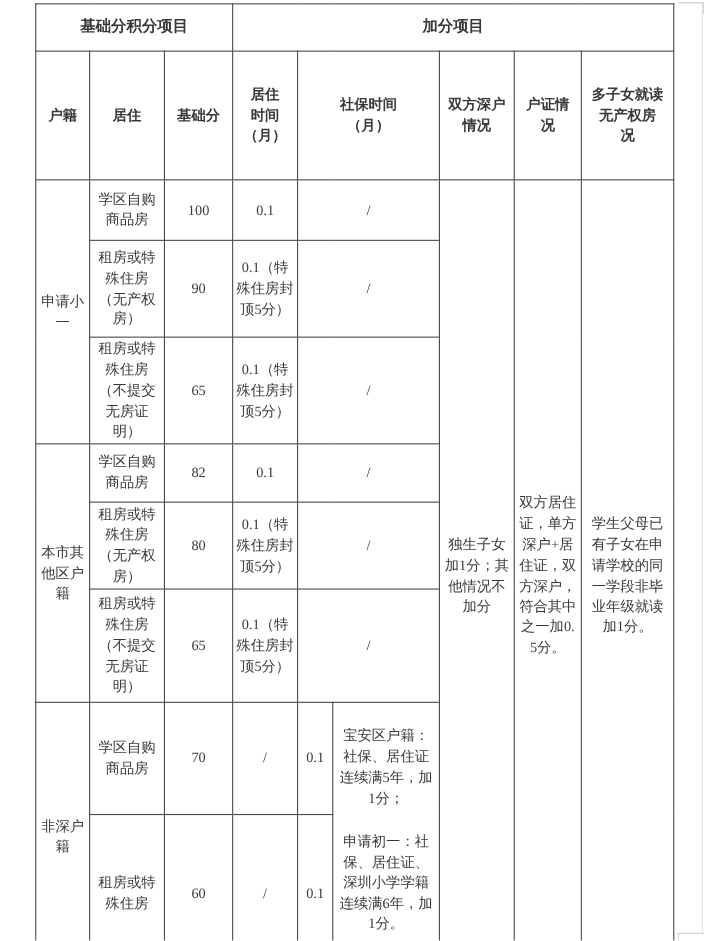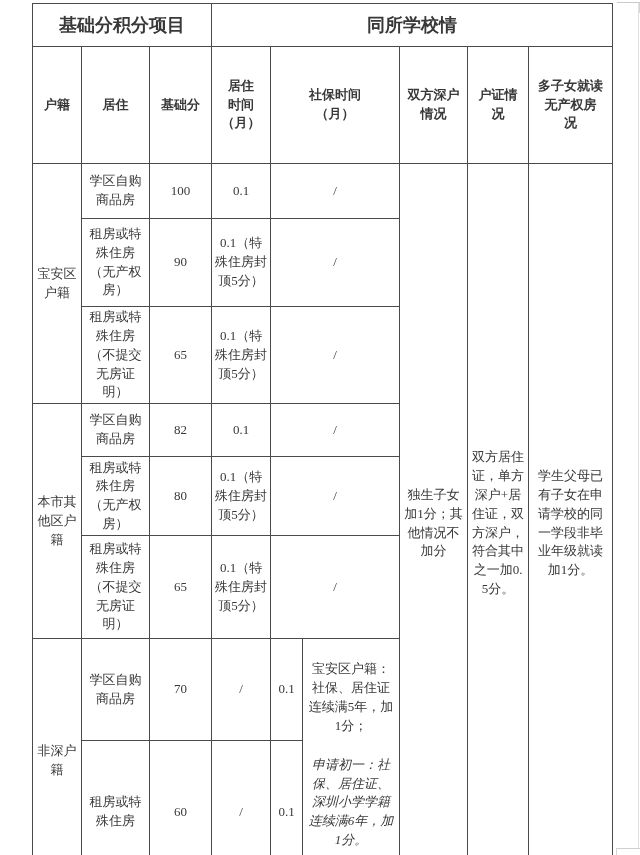--- a/index.html
+++ b/index.html
@@ -28,35 +28,35 @@
     border: 1px solid #4a4a4a;
     text-align: center;
     vertical-align: middle;
     font-size: 13px;
     line-height: 1.45;
     padding: 1px 3px;
     word-break: break-all;
     overflow: hidden;
   }
   td.hdr { font-weight: bold; }
-  tr.row-h1 td { font-size: 18px; height: 40px; }
+  tr.row-h1 td { font-size: 14px; height: 40px; }
   tr.row-h2 td { height: 114px; }
   tr.row-1 td { height: 52px; }
   tr.row-2 td { height: 85px; }
   tr.row-3 td { height: 87px; }
   tr.row-4 td { height: 50px; }
   tr.row-5 td { height: 76px; }
   tr.row-6 td { height: 100px; }
   tr.row-7 td { height: 99px; }
   tr.row-8 td { height: 140px; }
   td.pre-line { white-space: pre-line; }
   td.left-text { text-align: left; padding: 2px 3px; }
   td.note-cell { text-align: left; vertical-align: middle; padding: 2px 4px; }
   td.note-cell p { margin: 0 0 20px 0; }
-  td.note-cell p:last-child { margin-bottom: 12px; font-style: italic; }
+  td.note-cell p:last-child { margin-bottom: 12px; }
   
   .edge-artifact-top {
     position: absolute;
     left: 617px; top: 2px;
     width: 22px; height: 10px;
     border-top: 1px solid #c9c9c9;
     border-right: 1px solid #d6d6d6;
   }
   .edge-line-right {
     position: absolute;
@@ -84,21 +84,21 @@
     <col style="width:32px">
     <col style="width:97px">
     <col style="width:68px">
     <col style="width:61px">
     <col style="width:84px">
   </colgroup>
 
   <tbody>
       <tr class="row-h1">
     <td class="hdr" colspan="3">基础分积分项目</td>
-    <td class="hdr" colspan="6">同所学校情</td>
+    <td class="hdr" colspan="6">加分项目</td>
   </tr>
 
   <tr class="row-h2">
     <td class="hdr">户籍</td>
     <td class="hdr">居住</td>
     <td class="hdr">基础分</td>
     <td class="hdr pre-line">居住
 时间
 （月）</td>
     <td class="hdr pre-line" colspan="2">社保时间
@@ -106,21 +106,21 @@
     <td class="hdr pre-line">双方深户
 情况</td>
     <td class="hdr pre-line">户证情
 况</td>
     <td class="hdr pre-line">多子女就读
 无产权房
 况</td>
   </tr>
 
   <tr class="row-1">
-    <td rowspan="3">宝安区户籍</td>
+    <td rowspan="3">申请小一</td>
     <td>学区自购商品房</td>
     <td>100</td>
     <td>0.1</td>
     <td colspan="2">/</td>
     <td rowspan="8" class="left-text">独生子女加1分；其他情况不加分</td>
     <td rowspan="8">双方居住证，单方深户+居住证，双方深户，符合其中之一加0.5分。</td>
     <td rowspan="8" class="left-text">学生父母已有子女在申请学校的同一学段非毕业年级就读加1分。</td>
   </tr>
   <tr class="row-2">
     <td>租房或特殊住房（无产权房）</td>

